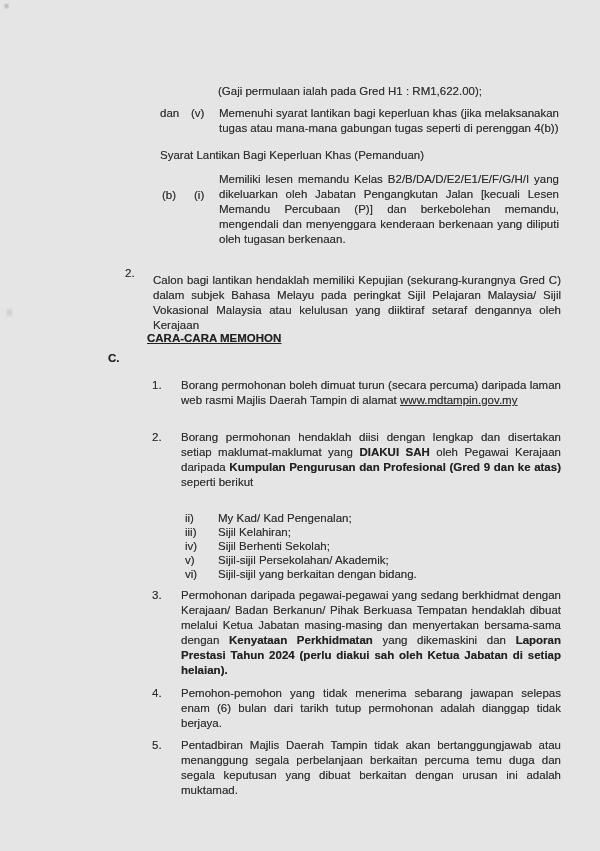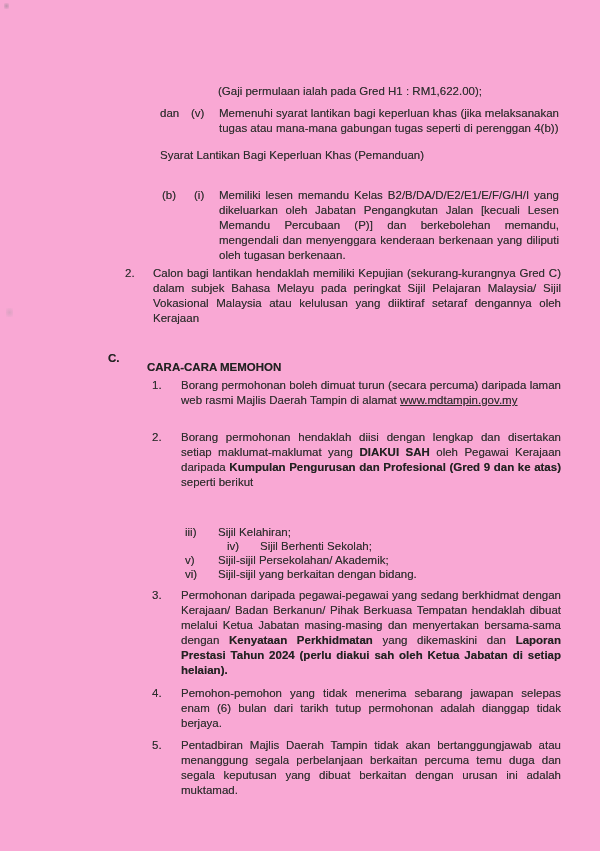--- a/index.html
+++ b/index.html
@@ -4,21 +4,21 @@
 <style>
   html, body {
     margin: 0;
     padding: 0;
     background: #ffffff;
   }
   .page {
     position: relative;
     width: 600px;
     height: 851px;
-    background: #f9a8d4;
+    background: #e5e5e5;
     overflow: hidden;
     font-family: "Liberation Sans", "DejaVu Sans", sans-serif;
     font-size: 11.5px;
     line-height: 15px;
     color: #2e2e2e;
     text-shadow: 0 0 0.4px rgba(45,45,45,0.55);
   }
   .abs { position: absolute; }
   .para { text-align: justify; }
   .bold { font-weight: 700; color: #222; }
@@ -32,40 +32,40 @@
         background: radial-gradient(circle, rgba(150,150,155,0.30), rgba(255,255,255,0)); }
 
   
   .gaji   { left: 218px; top: 84px; }
   .dan    { left: 160px; top: 106px; text-align: right; }
   .vmark  { left: 191px; top: 106px; }
   .vtext  { left: 219px; top: 106px; width: 340px; }
   .syarat { left: 160px; top: 148px; text-align: center; }
   .bmark  { left: 162px; top: 188px; }
   .imark  { left: 194px; top: 188px; }
-  .btext  { left: 219px; top: 188px; width: 340px; }
+  .btext  { left: 219px; top: 172px; width: 340px; }
   .num2   { left: 125px; top: 266px; }
-  .text2  { left: 153px; top: 266px; width: 408px; }
+  .text2  { left: 153px; top: 273px; width: 408px; }
 
   
   .clabel { left: 108px; top: 351px; }
-  .ctitle { left: 147px; top: 360px; }
+  .ctitle { left: 147px; top: 331px; text-decoration: underline; }
   .cnum   { left: 152px; }
   .cpara  { left: 181px; width: 380px; }
   .n1, .p1 { top: 378px; }
   .n2, .p2 { top: 430px; }
   .n3, .p3 { top: 588px; }
   .n4, .p4 { top: 686px; }
   .n5, .p5 { top: 738px; }
 
   
   .subrow { left: 185px; line-height: 14px; white-space: nowrap; }
   .submark { display: inline-block; width: 33px; }
   .r0 { top: 497px; } .r1 { top: 511px; } .r2 { top: 525px; }
-  .r3 { top: 539px; margin-left: 42px; } .r4 { top: 553px; } .r5 { top: 567px; }
+  .r3 { top: 539px; } .r4 { top: 553px; } .r5 { top: 567px; }
 </style>
 </head>
 <body>
 
 <div class="page">
 
   <div class="artifact a1"></div>
   <div class="artifact a2"></div>
 
   <div class="abs gaji">(Gaji permulaan ialah pada Gred H1 : RM1,622.00);</div>
@@ -90,20 +90,23 @@
   <div class="abs para cpara p1">
     <span>Borang permohonan boleh dimuat turun (secara percuma) daripada laman web rasmi Majlis Daerah Tampin di alamat</span>
     <span class="url">www.mdtampin.gov.my</span>
   </div>
 
   <span class="abs cnum n2">2.</span>
   <div class="abs para cpara p2">
     <span>Borang permohonan hendaklah diisi dengan lengkap dan disertakan setiap maklumat-maklumat yang </span><span class="bold">DIAKUI SAH</span><span> oleh Pegawai Kerajaan daripada </span><span class="bold">Kumpulan Pengurusan dan Profesional (Gred 9 dan ke atas)</span><span> seperti berikut</span>
   </div>
 
+  <div class="abs subrow r1">
+    <span class="submark">ii)</span><span>My Kad/ Kad Pengenalan;</span>
+  </div>
   <div class="abs subrow r2">
     <span class="submark">iii)</span><span>Sijil Kelahiran;</span>
   </div>
   <div class="abs subrow r3">
     <span class="submark">iv)</span><span>Sijil Berhenti Sekolah;</span>
   </div>
   <div class="abs subrow r5">
     <span class="submark">vi)</span><span>Sijil-sijil yang berkaitan dengan bidang.</span>
   </div>
   <div class="abs subrow r4">

